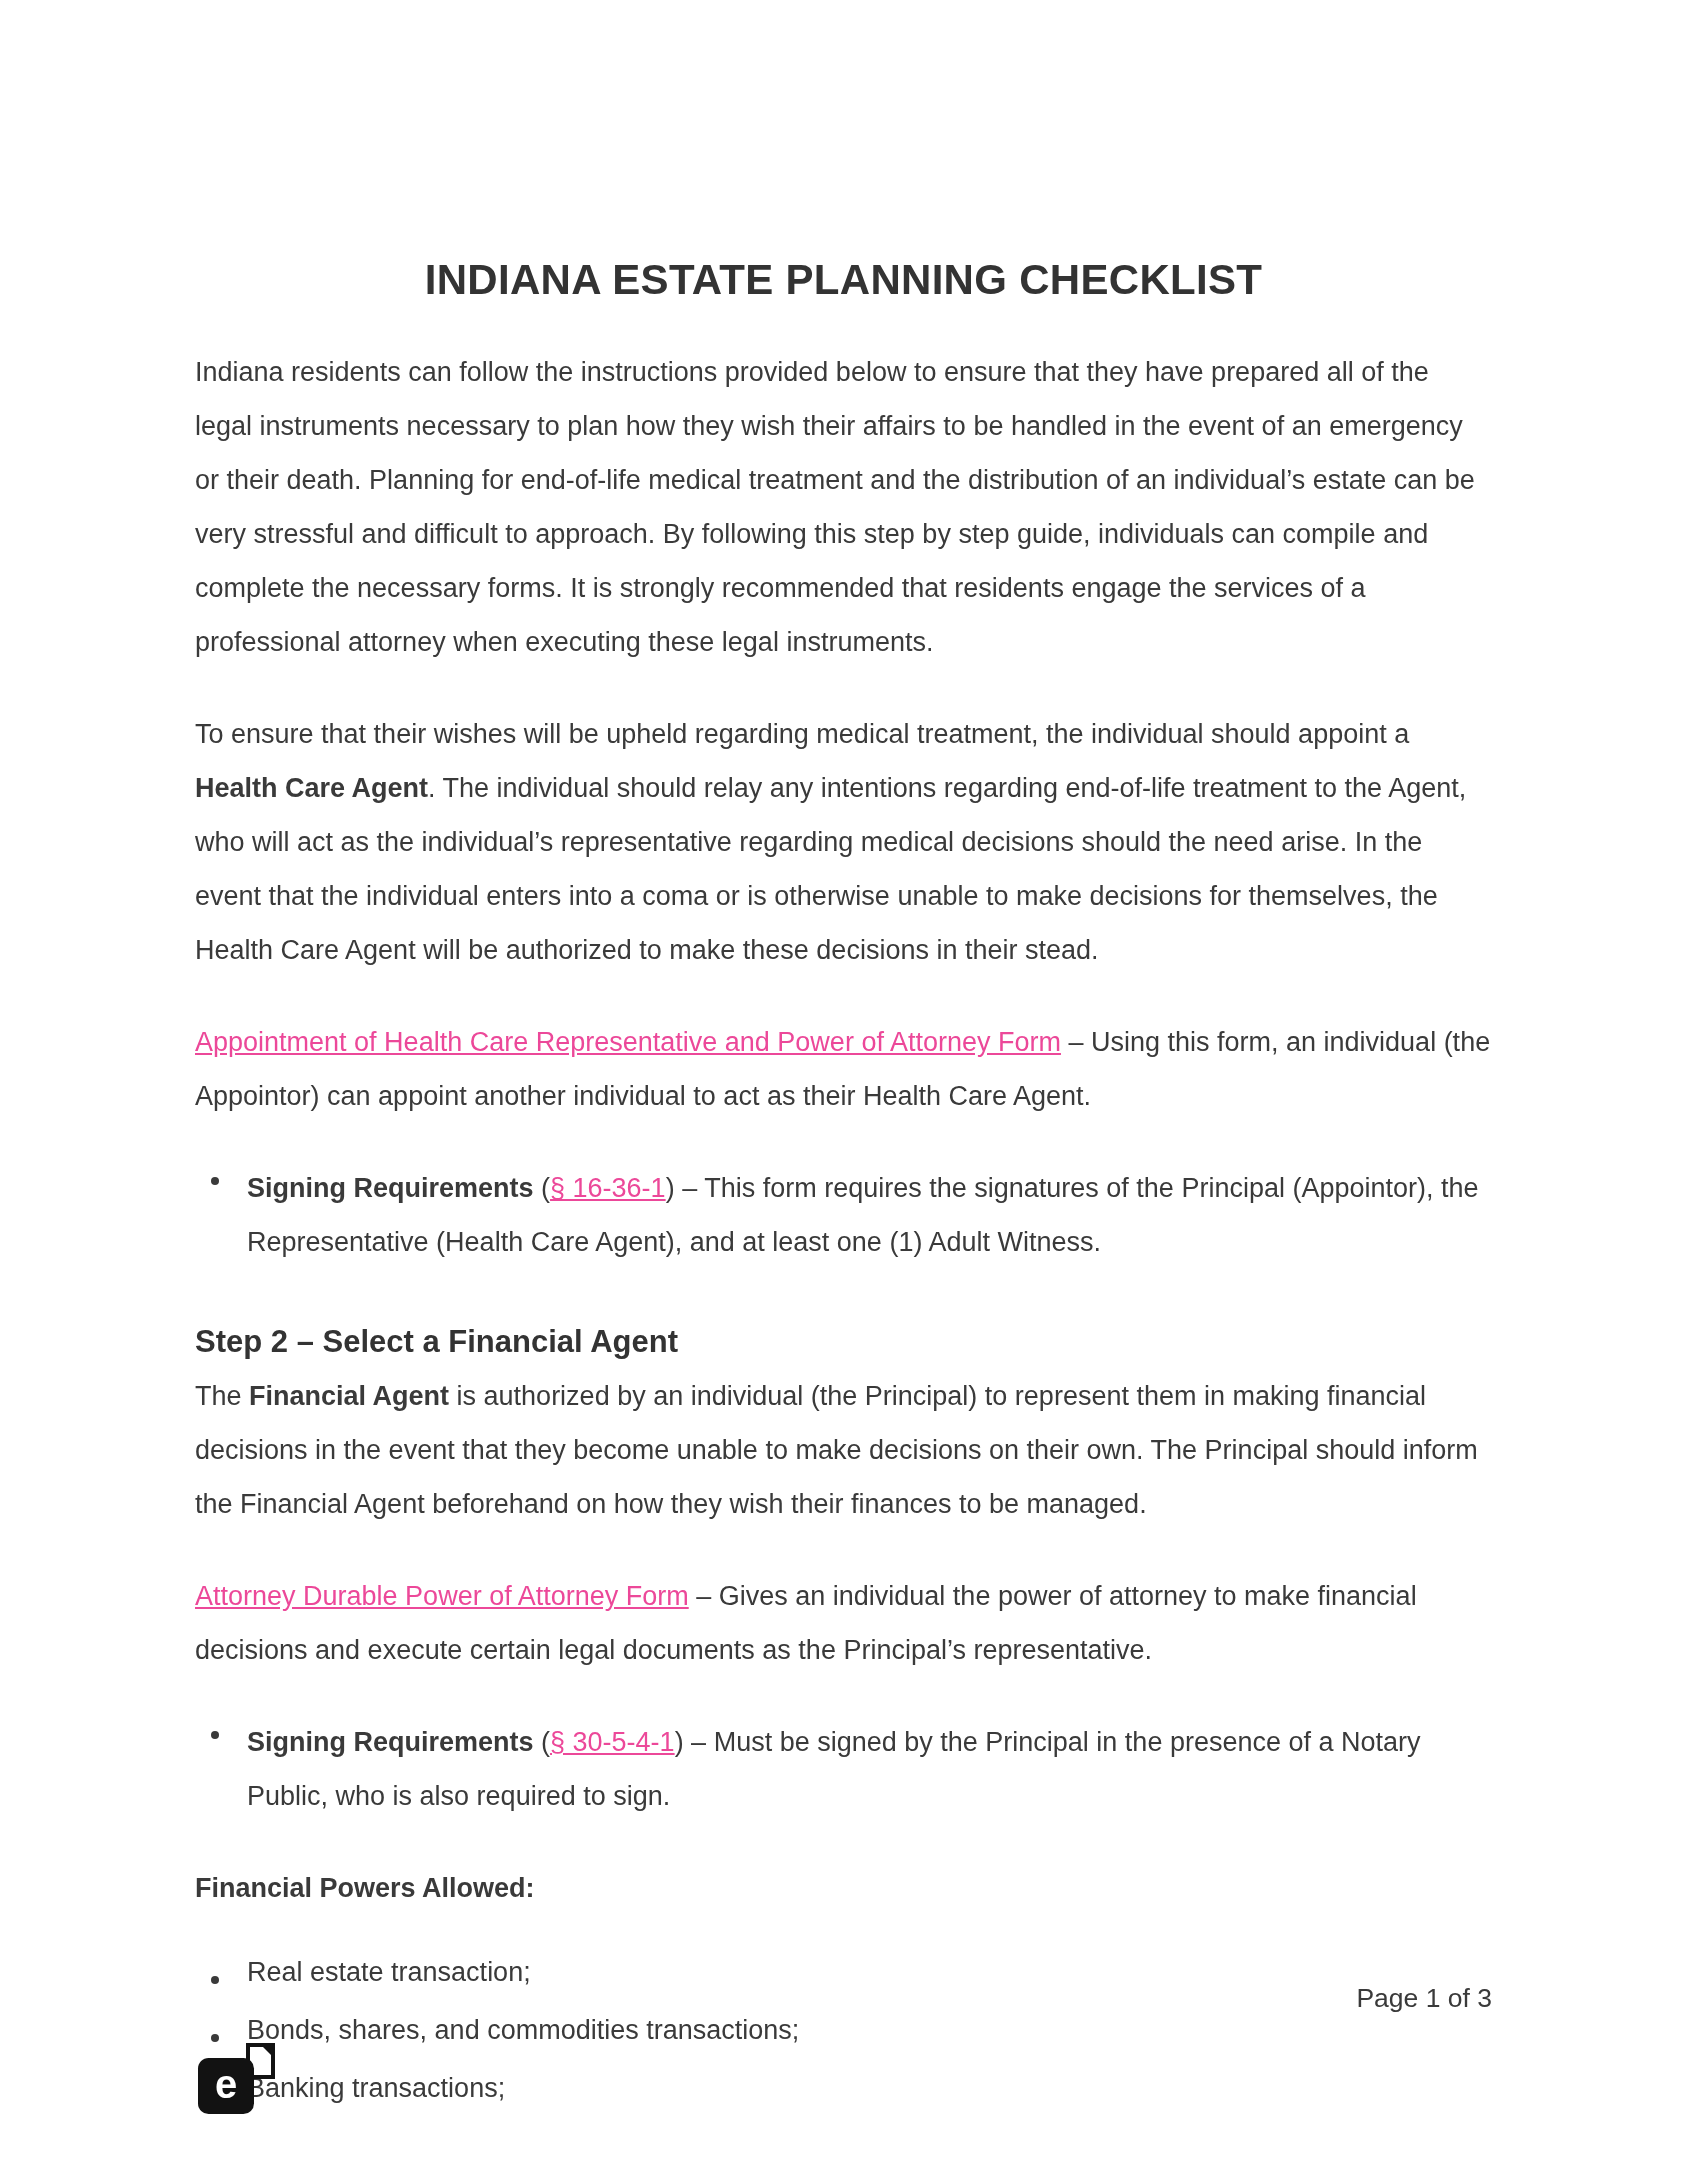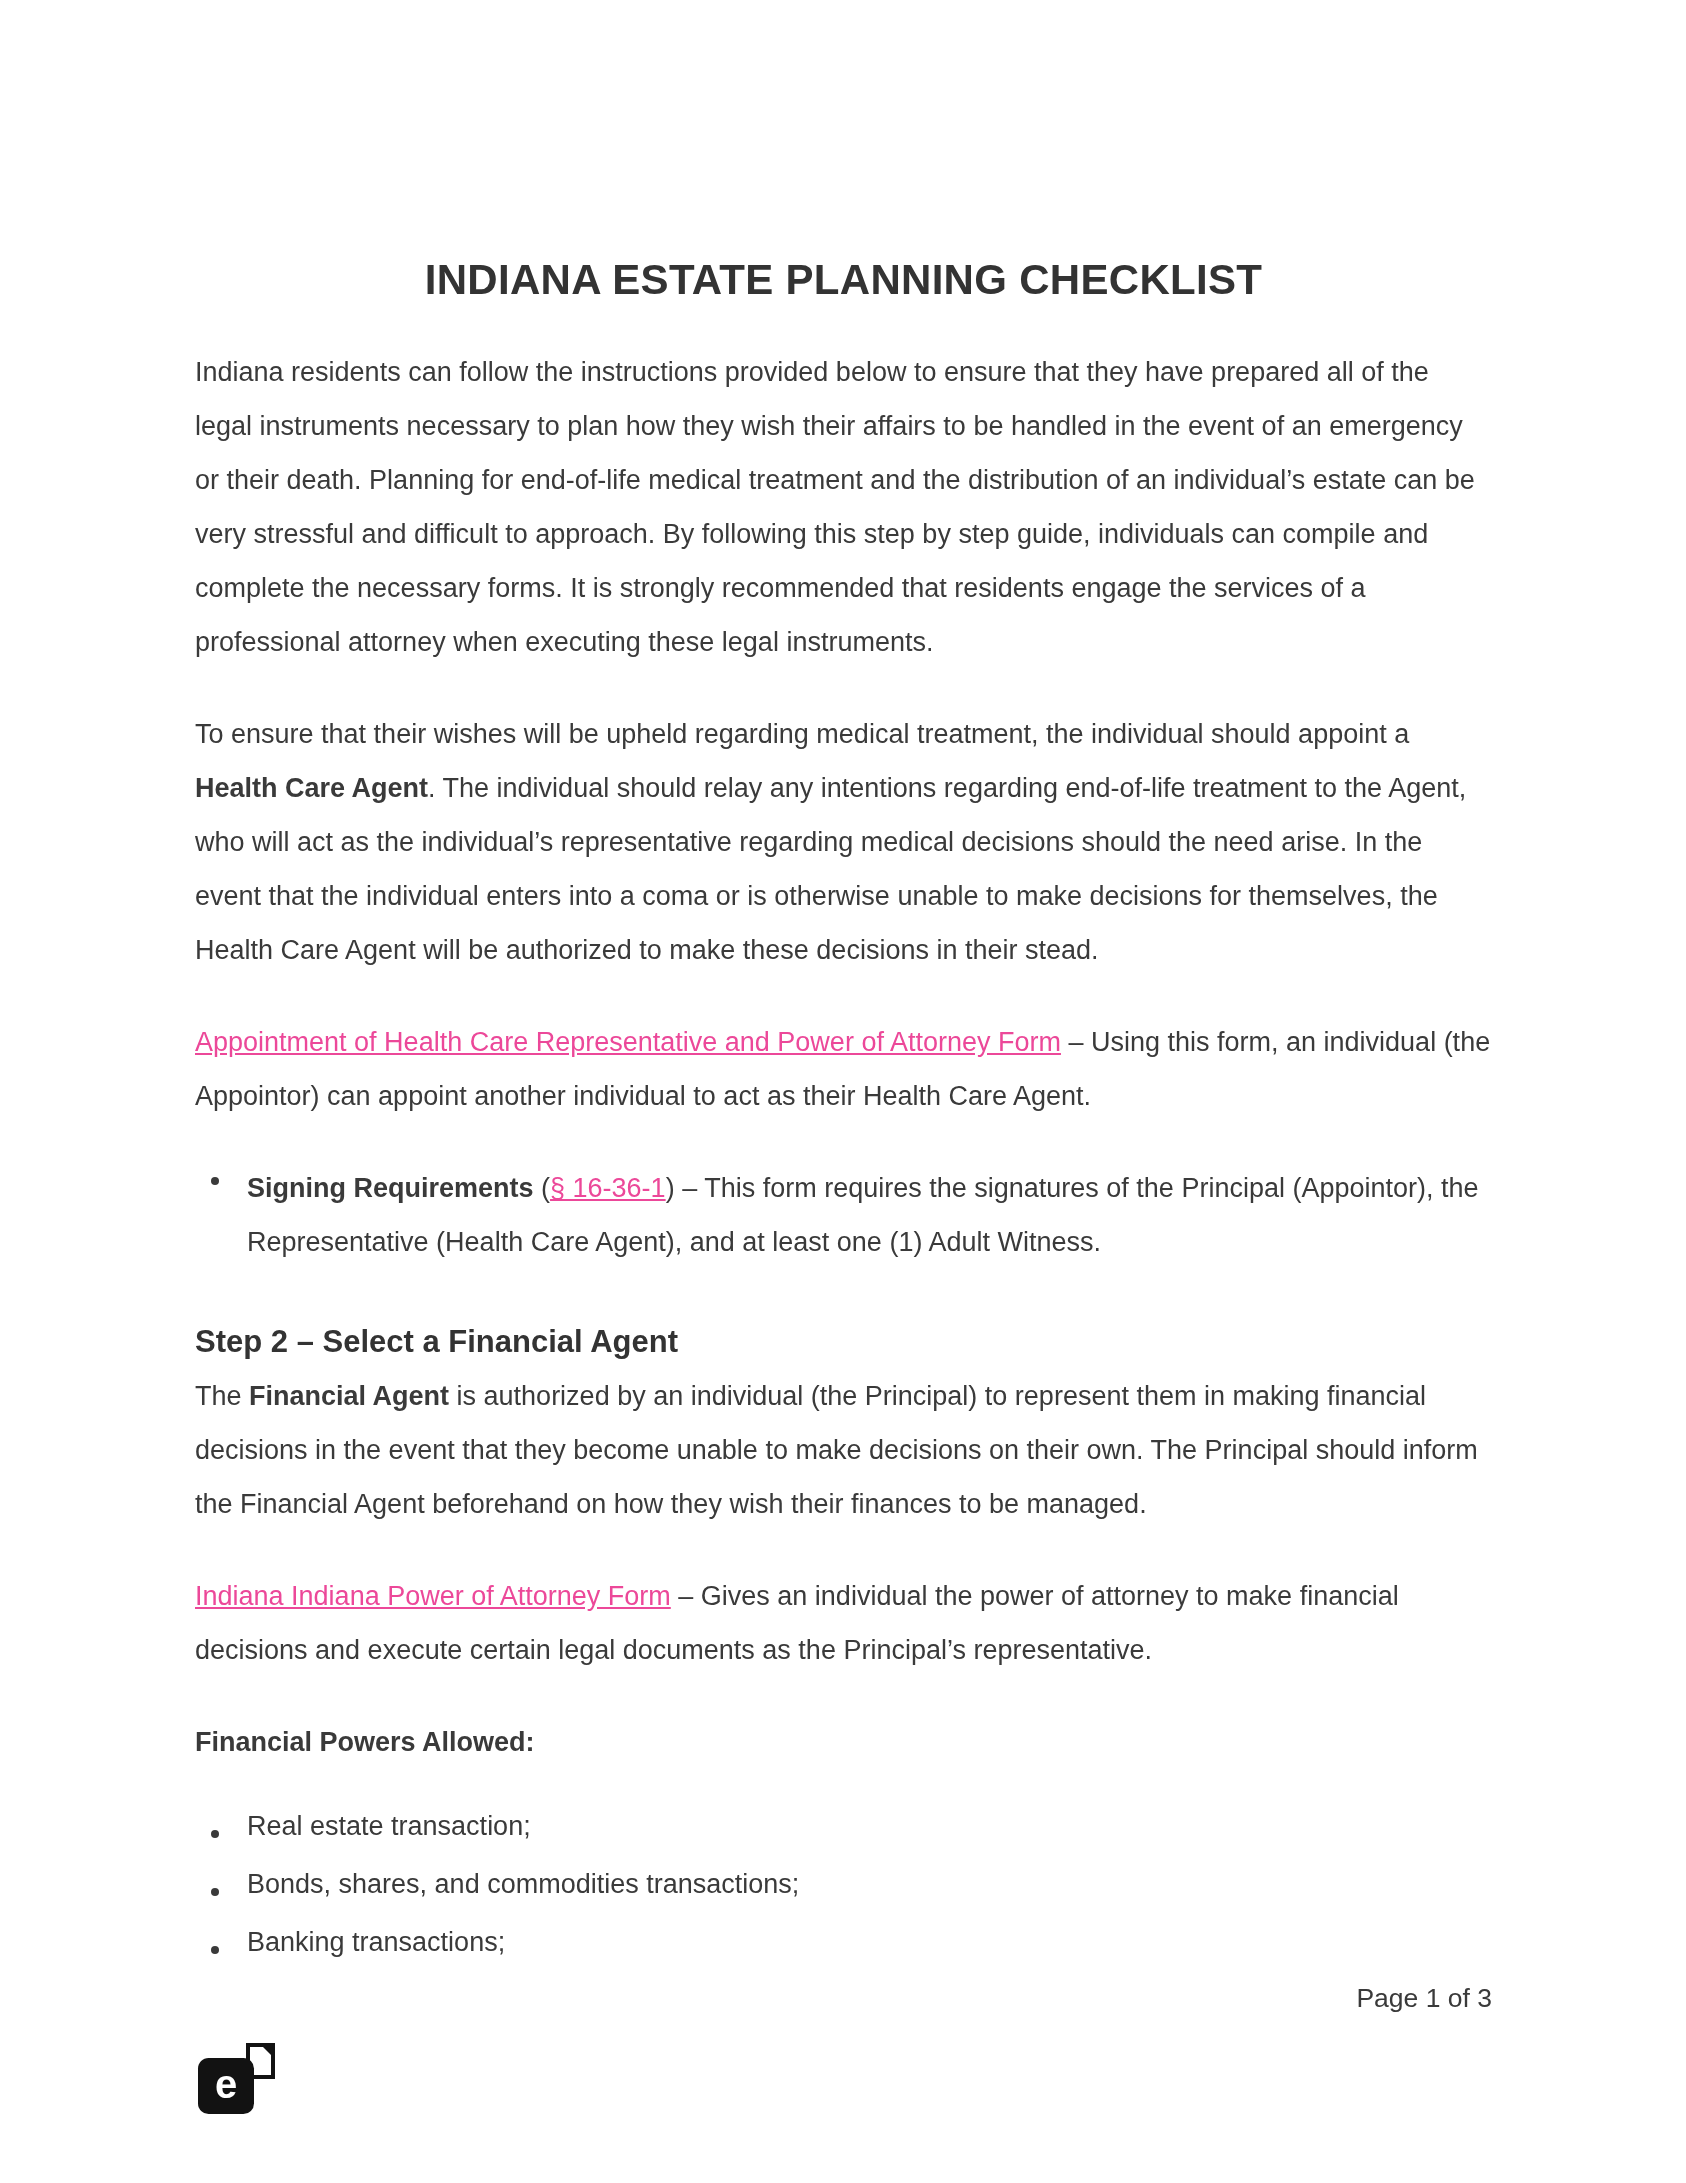--- a/index.html
+++ b/index.html
@@ -152,23 +152,31 @@
     </span>
   </div>
 
   <h2 class="step">Step 2 – Select a Financial Agent</h2>
 
   <p class="body">
     <span>The </span><span class="b">Financial Agent</span><span> is authorized by an individual (the Principal) to represent them in making financial decisions in the event that they become unable to make decisions on their own. The Principal should inform the Financial Agent beforehand on how they wish their finances to be managed.</span>
   </p>
 
   <p class="body">
-    <a class="link">Indiana Indiana Power of Attorney Form</a><span> – Gives an individual the power of attorney to make financial decisions and execute certain legal documents as the Principal’s representative.</span>
-  </p>
-
+    <a class="link">Attorney Durable Power of Attorney Form</a><span> – Gives an individual the power of attorney to make financial decisions and execute certain legal documents as the Principal’s representative.</span>
+  </p>
+
+  <div class="bullet-row req-bullet">
+    <span class="bullet-col">
+        <span class="dot"></span>
+      </span>
+    <span class="bullet-text">
+      <span class="b">Signing Requirements</span><span> (</span><a class="link">§ 30-5-4-1</a><span>) – Must be signed by the Principal in the presence of a Notary Public, who is also required to sign.</span>
+    </span>
+  </div>
 
   <div class="powers-heading">Financial Powers Allowed:</div>
 
   <div class="powers-list">
     <div class="bullet-row">
       <span class="bullet-col">
           <span class="dot"></span>
         </span>
       <span class="bullet-text">Real estate transaction;</span>
     </div>

